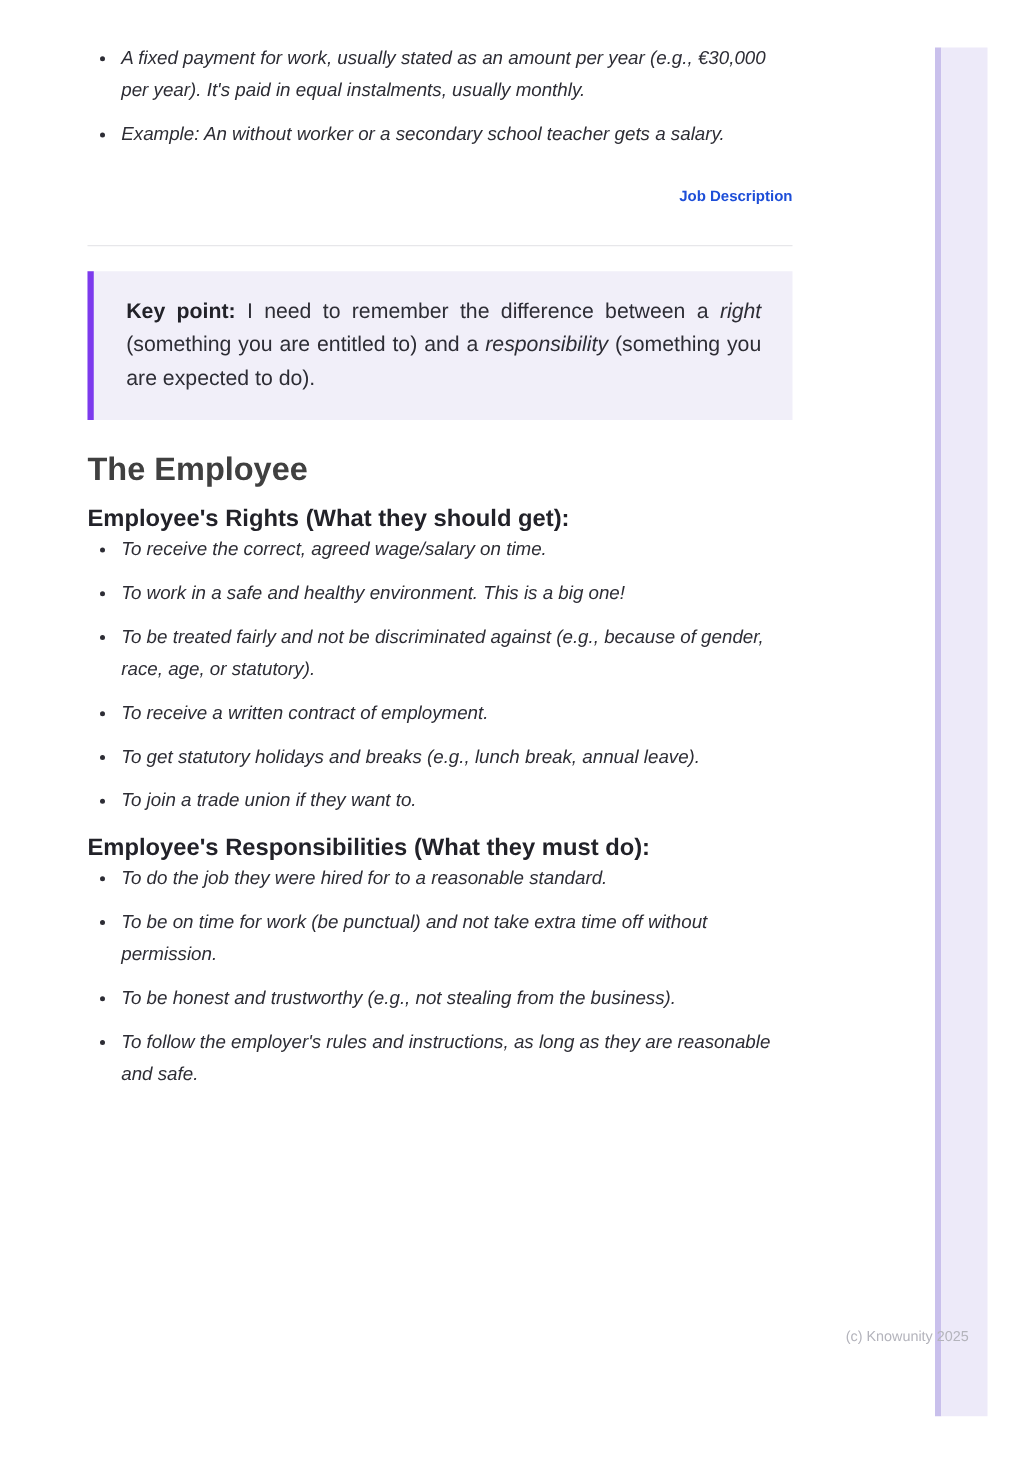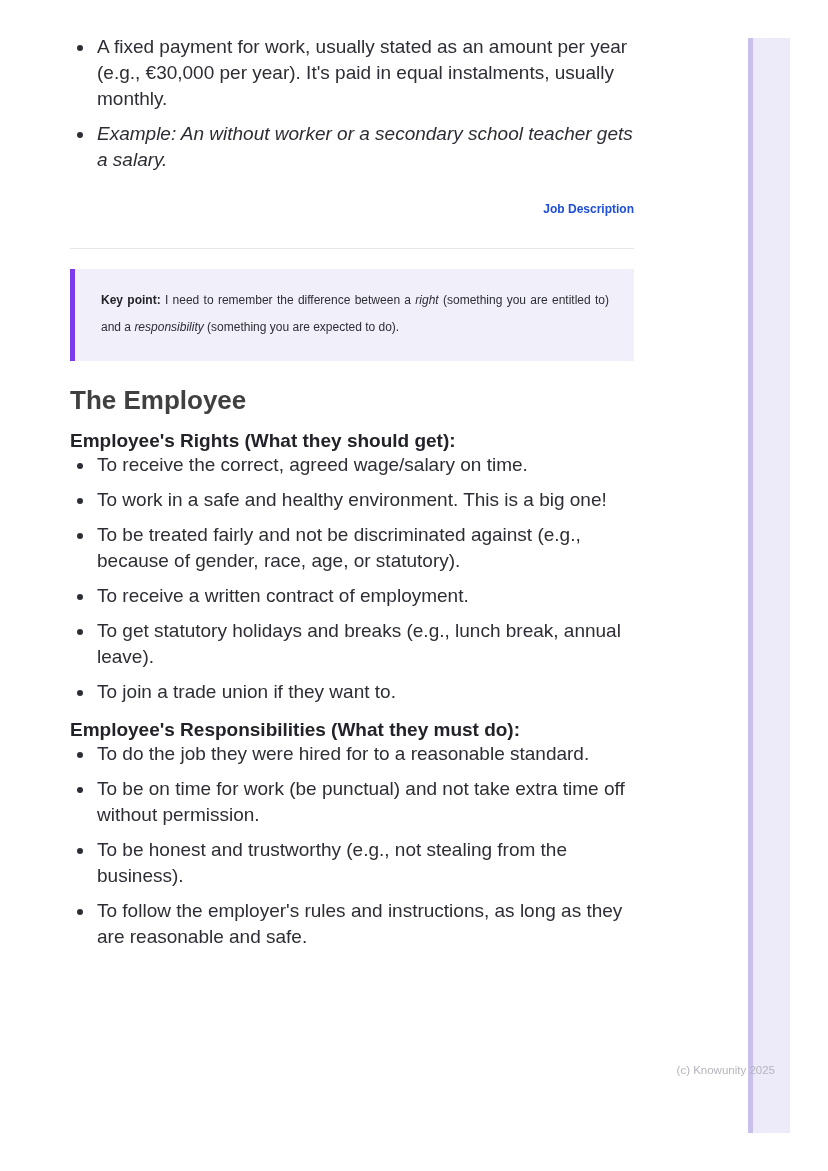--- a/index.html
+++ b/index.html
@@ -19,24 +19,25 @@
     width: 564px;
     padding-top: 34px;
     box-sizing: content-box;
   }
   ul.doc-list {
     margin: 0;
     padding-left: 25px;
     list-style: disc;
   }
   ul.doc-list li {
-    font-size: 19px;
+    font-size: 15px;
     line-height: 26px;
     margin-bottom: 9px;
     padding-left: 2px;
+    font-style: italic;
   }
   ul.doc-list li:last-child { margin-bottom: 0; }
   .italic { font-style: italic; }
   .h4 {
     font-size: 12px;
     font-weight: bold;
     color: #1d4ed8;
     line-height: 20px;
     margin: 26px 0 18px 0;
     text-align: right;
@@ -64,21 +65,21 @@
     font-size: 15.5px;
     line-height: 28px;
     margin: 14px 0 0 0;
     text-align: justify;
   }
   .callout {
     margin-top: 20px;
     background: #f1eff9;
     border-left: 5px solid #7c3aed;
     padding: 18px 25px 20px 26px;
-    font-size: 12px;
+    font-size: 17px;
     line-height: 27px;
     text-align: justify;
     color: #2d2d35;
   }
   .callout .bold { font-weight: bold; color: #222229; }
   .sub-heading {
     font-size: 19px;
     font-weight: bold;
     color: #222229;
     line-height: 22px;

